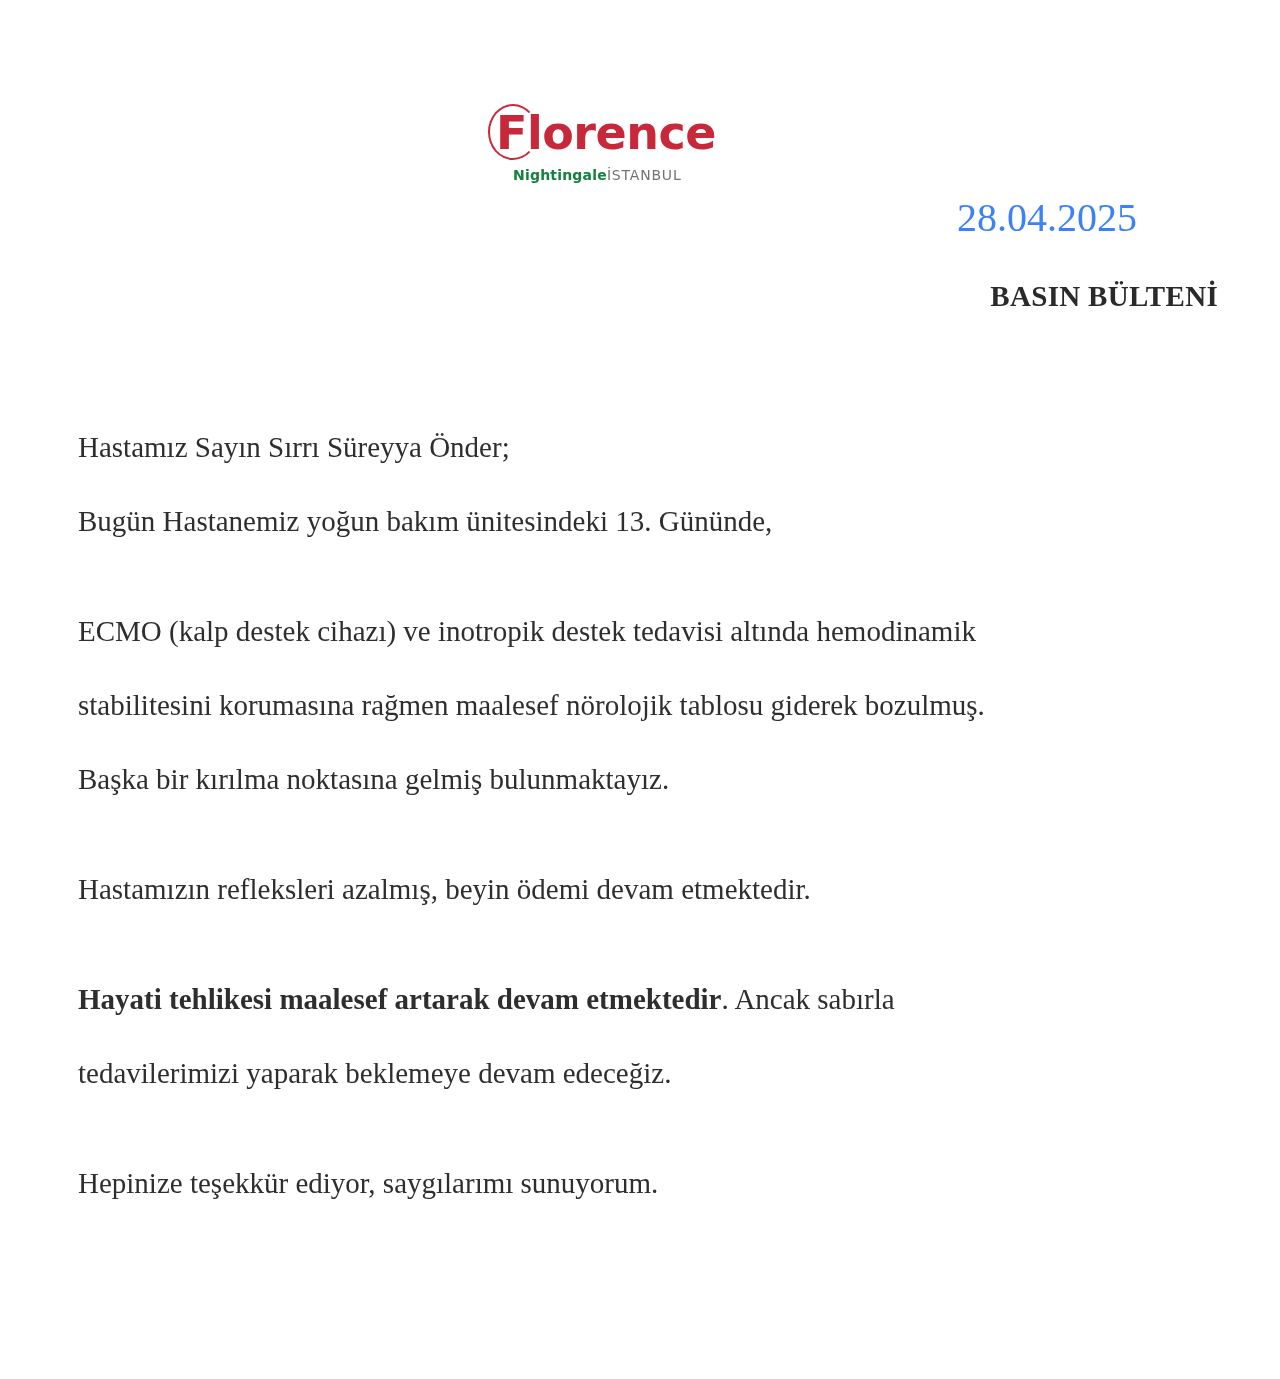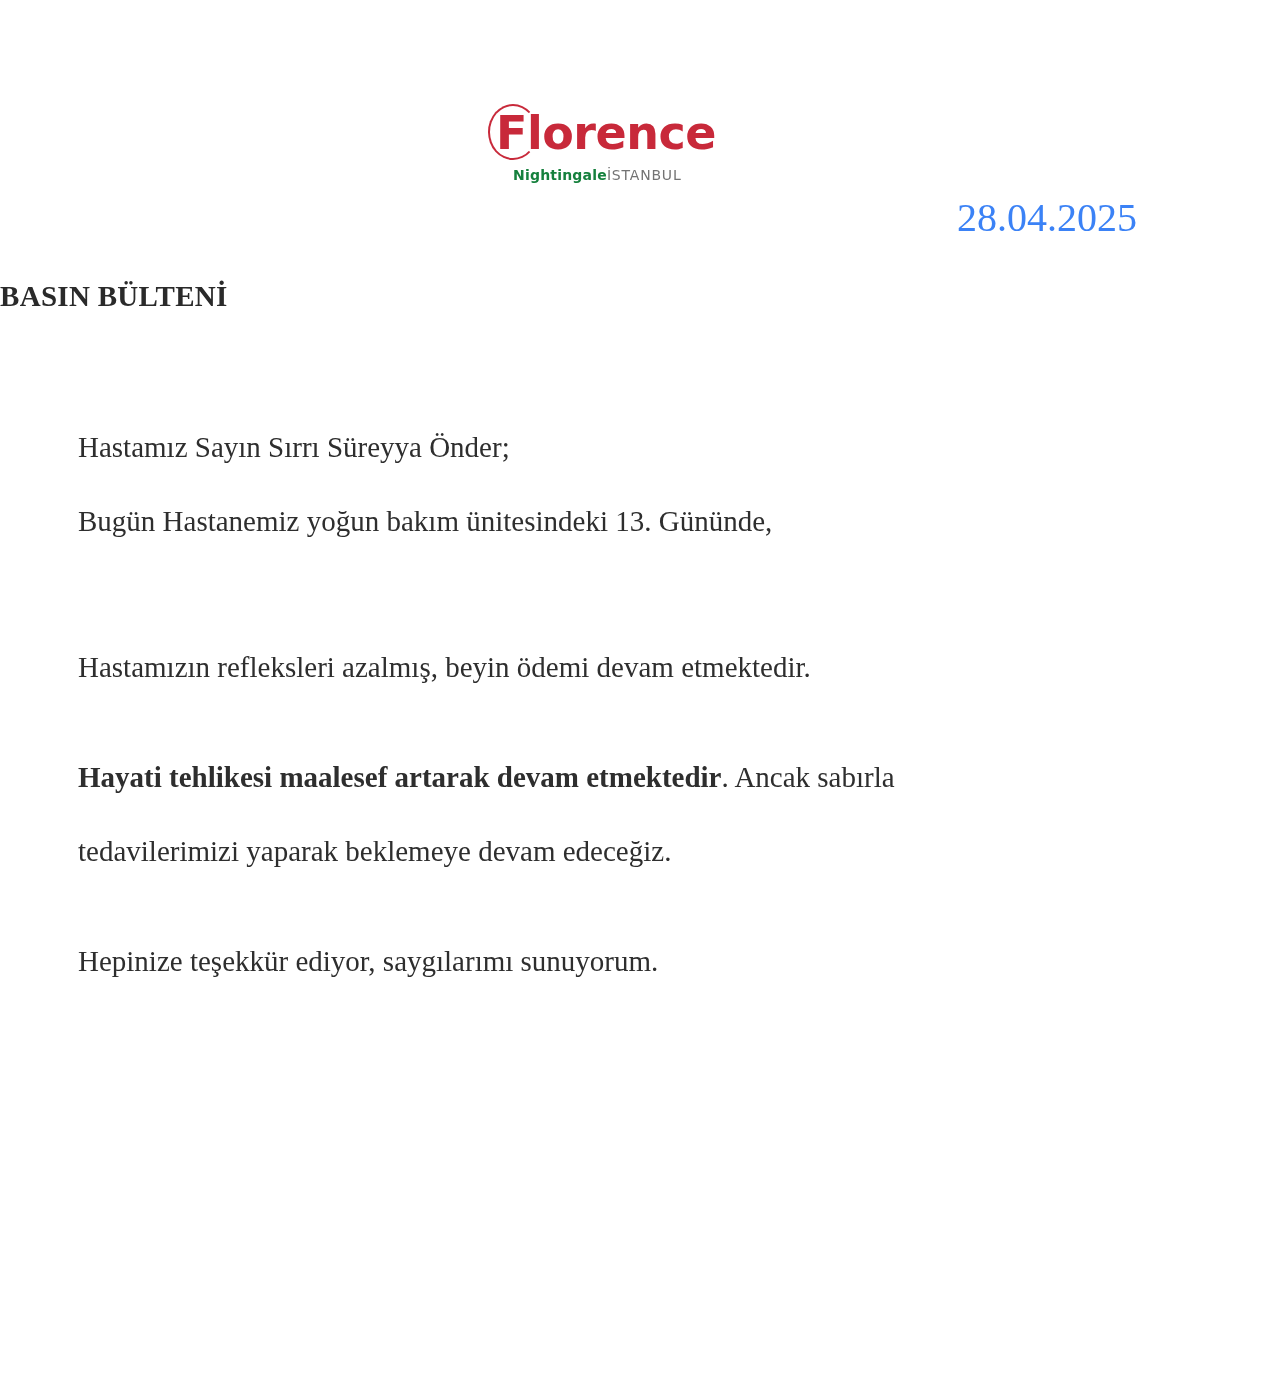--- a/index.html
+++ b/index.html
@@ -71,21 +71,21 @@
       top: 200px;
       font-size: 40px;
       line-height: 36px;
       color: #3b82f6;
     }
     .title {
       position: absolute;
       left: 0;
       width: 1218px;
       top: 278px;
-      text-align: left;
+      text-align: right;
       font-weight: bold;
       font-size: 29px;
       line-height: 36px;
       letter-spacing: 0.3px;
       color: #2a2a2a;
     }
     .body {
       position: absolute;
       left: 78px;
       top: 392px;
@@ -118,20 +118,25 @@
   <div class="title">BASIN BÜLTENİ</div>
 
   <div class="body">
 
     <div class="para">
       <span class="line">Hastamız Sayın Sırrı Süreyya Önder;</span>
       <span class="line">Bugün Hastanemiz yoğun bakım ünitesindeki 13. Gününde,</span>
     </div>
     <div class="gap-1"></div>
 
+    <div class="para">
+      <span class="line">ECMO (kalp destek cihazı) ve inotropik destek tedavisi altında hemodinamik</span>
+      <span class="line">stabilitesini korumasına rağmen maalesef nörolojik tablosu giderek bozulmuş.</span>
+      <span class="line">Başka bir kırılma noktasına gelmiş bulunmaktayız.</span>
+    </div>
     <div class="gap-2"></div>
 
     <div class="para">
       <span class="line">Hastamızın refleksleri azalmış, beyin ödemi devam etmektedir.</span>
     </div>
     <div class="gap-3"></div>
 
     <div class="para">
       <span class="line"><span class="bold">Hayati tehlikesi maalesef artarak devam etmektedir</span><span>. Ancak sabırla</span></span>
       <span class="line">tedavilerimizi yaparak beklemeye devam edeceğiz.</span>

